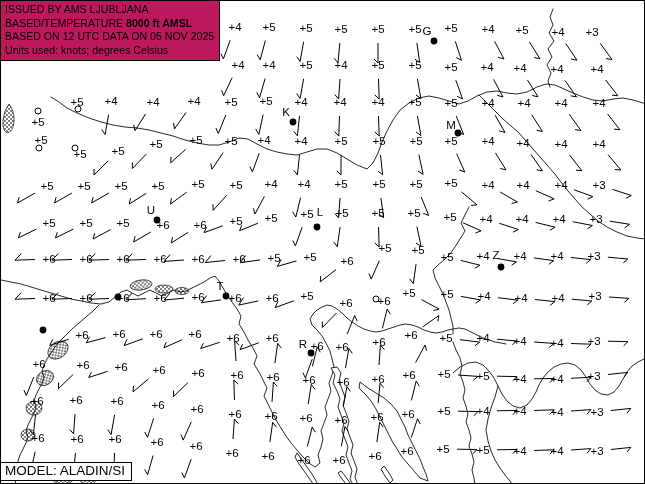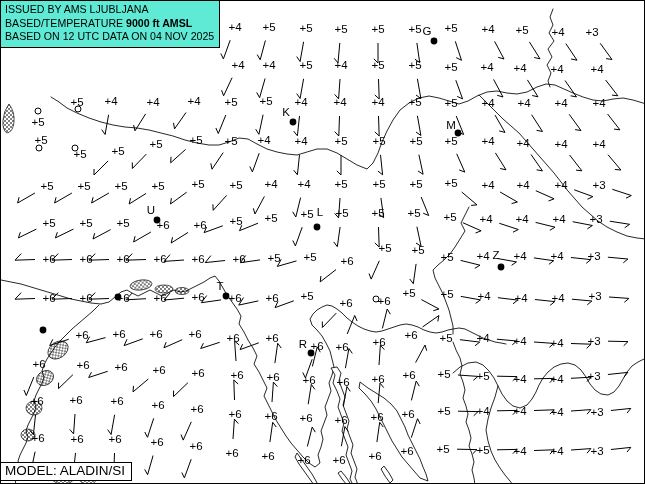--- a/index.html
+++ b/index.html
@@ -3,21 +3,21 @@
 <meta charset="utf-8">
 <style>
   html,body{margin:0;padding:0;background:#888;}
   .stage{
     position:relative;width:645px;height:484px;background:#fff;
     border:1px solid #000;box-sizing:border-box;overflow:hidden;
     font-family:"Liberation Sans",sans-serif;
   }
   svg.map{position:absolute;left:0;top:0;font-family:"Liberation Sans",sans-serif;}
   .infobox{
-    position:absolute;left:0;top:0;display:inline-block;background:#5eead4;
+    position:absolute;left:0;top:0;display:inline-block;background:#be185d;
     border:1px solid #000;border-top:none;border-left:none;
     padding:2px 5px 3px 4px;font-size:10.6px;line-height:13.5px;
     white-space:nowrap;color:#000;
   }
   .infobox b{font-weight:bold;}
   .modelbox{
     position:absolute;left:0;top:461px;display:inline-block;background:#fff;
     border:1px solid #000;border-left:none;
     padding:0 6px 2px 4px;font-size:13.5px;color:#000;
   }
@@ -455,18 +455,19 @@
         <circle cx="225" cy="295" r="3.4" fill="#000"></circle>
         <text x="302" y="347" text-anchor="middle" font-size="11.5" fill="#000">R</text>
         <circle cx="310" cy="352" r="3.4" fill="#000"></circle>
         <circle cx="42" cy="329" r="3.4" fill="#000"></circle>
         <circle cx="117" cy="296" r="3.4" fill="#000"></circle>
       </g>
   </svg>
 
   <div class="infobox">
     <div>ISSUED BY AMS LJUBLJANA</div>
-    <div><span>BASED/TEMPERATURE </span><b>9000 ft AMSL</b></div>
-    <div>BASED ON 12 UTC DATA ON 04 NOV 2025</div>
+    <div><span>BASED/TEMPERATURE </span><b>8000 ft AMSL</b></div>
+    <div>BASED ON 12 UTC DATA ON 05 NOV 2025</div>
+    <div>Units used: knots; degrees Celsius</div>
   </div>
 
   <div class="modelbox">MODEL: ALADIN/SI</div>
 </div>
 
 </body></html>

